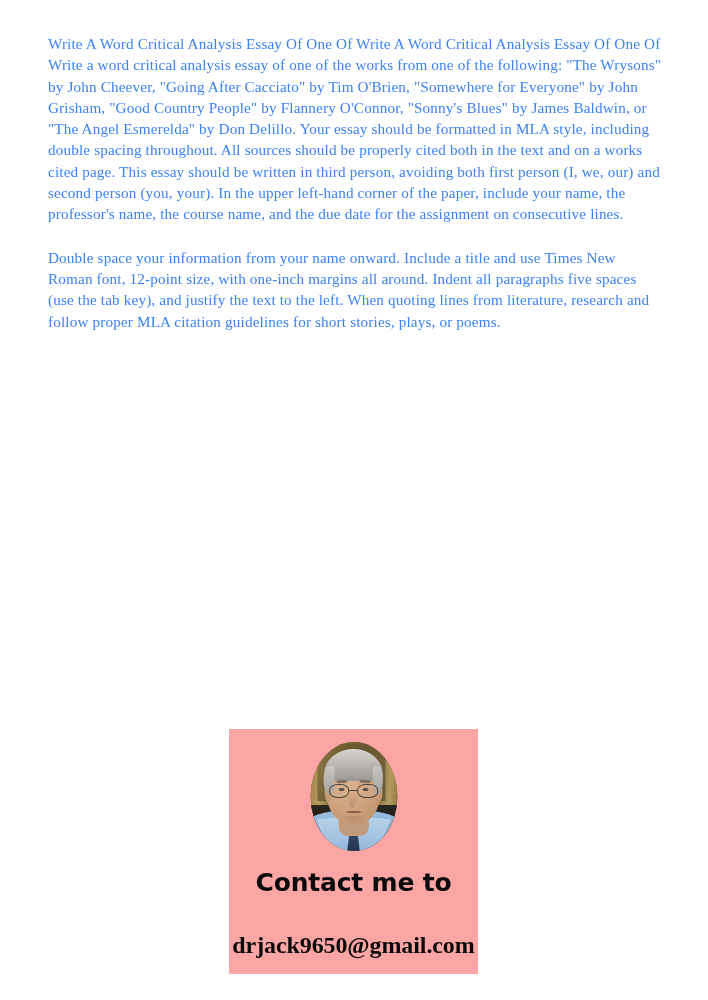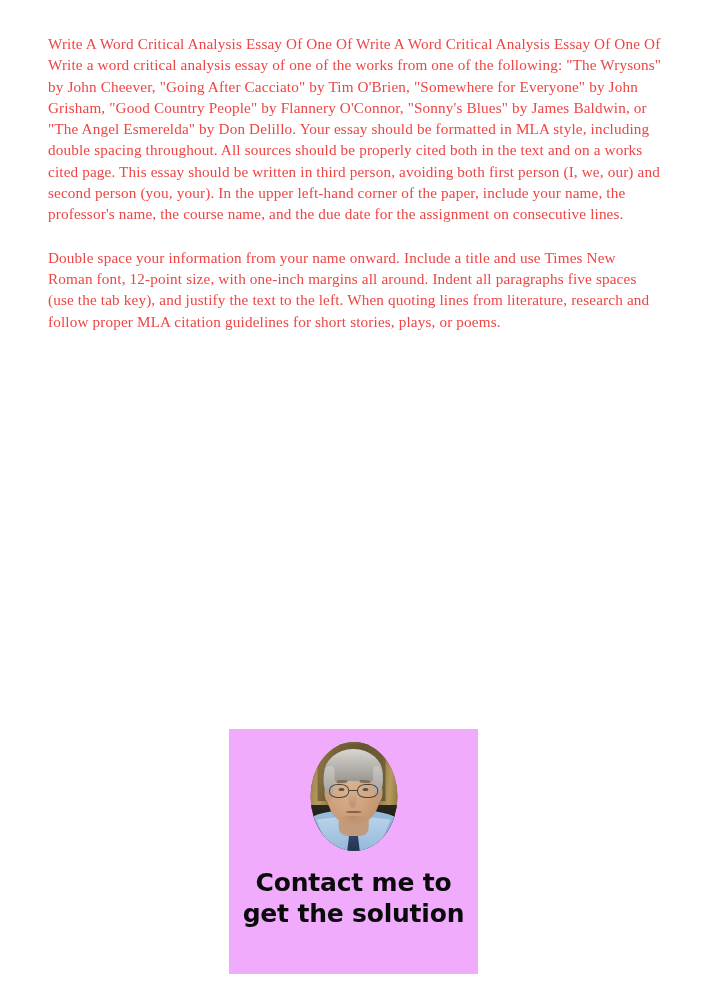--- a/index.html
+++ b/index.html
@@ -23,21 +23,21 @@
     position: absolute;
     left: 48px;
     top: 33px;
     width: 616px;
   }
   .doc-para {
     margin: 0;
     font-size: 15.2px;
     line-height: 21.3px;
     text-align: left;
-    color: #ef4444;
+    color: #3b82f6;
     white-space: pre-line;
     letter-spacing: 0.01em;
   }
   .doc-para + .doc-para {
     margin-top: 22px;
   }
 
   
   .contact-card {
     position: absolute;
@@ -273,21 +273,21 @@
   }
 </style>
 </head>
 <body>
 
 <div class="doc-body">
   <p class="doc-para">Write A Word Critical Analysis Essay Of One Of Write A Word Critical Analysis Essay Of One Of Write a word critical analysis essay of one of the works from one of the following: "The Wrysons" by John Cheever, "Going After Cacciato" by Tim O'Brien, "Somewhere for Everyone" by John Grisham, "Good Country People" by Flannery O'Connor, "Sonny's Blues" by James Baldwin, or "The Angel Esmerelda" by Don Delillo. Your essay should be formatted in MLA style, including double spacing throughout. All sources should be properly cited both in the text and on a works cited page. This essay should be written in third person, avoiding both first person (I, we, our) and second person (you, your). In the upper left-hand corner of the paper, include your name, the professor's name, the course name, and the due date for the assignment on consecutive lines.</p>
   <p class="doc-para">Double space your information from your name onward. Include a title and use Times New Roman font, 12-point size, with one-inch margins all around. Indent all paragraphs five spaces (use the tab key), and justify the text to the left. When quoting lines from literature, research and follow proper MLA citation guidelines for short stories, plays, or poems.</p>
 </div>
 
-<div class="contact-card" style="background: #f0abfc;">
+<div class="contact-card" style="background: #fca5a5;">
 
   <div class="portrait-wrap">
     <div class="portrait">
       <div class="bg-wood"></div>
       <div class="bg-frame"></div>
       <div class="bg-dark"></div>
 
       <div class="shirt"></div>
       <div class="collar-l"></div>
       <div class="collar-r"></div>
@@ -310,16 +310,16 @@
         <div class="lens r"></div>
       </div>
       <div class="nose"></div>
       <div class="mouth"></div>
       <div class="chin-shadow"></div>
     </div>
   </div>
 
   <div class="card-line card-headline l1">Contact me to</div>
 
-  <div class="card-line card-headline l2">get the solution</div>
-
+
+  <div class="card-line card-email">drjack9650@gmail.com</div>
 
 </div>
 
 </body></html>

